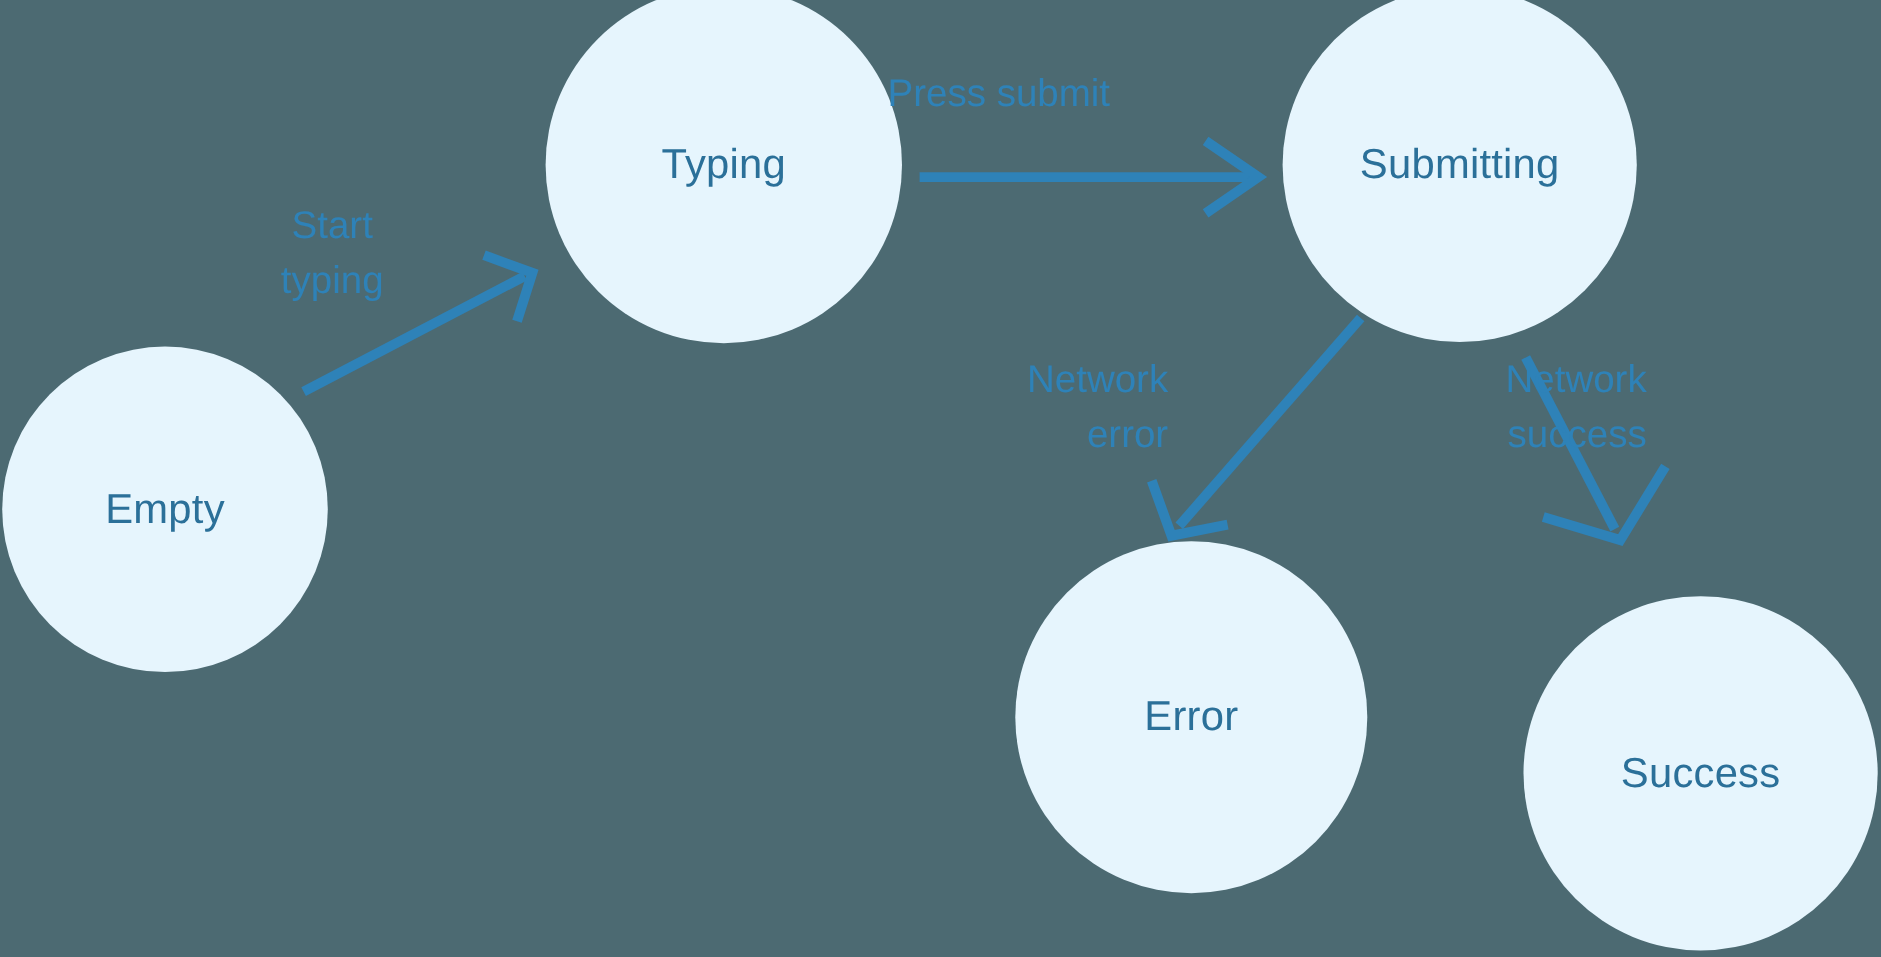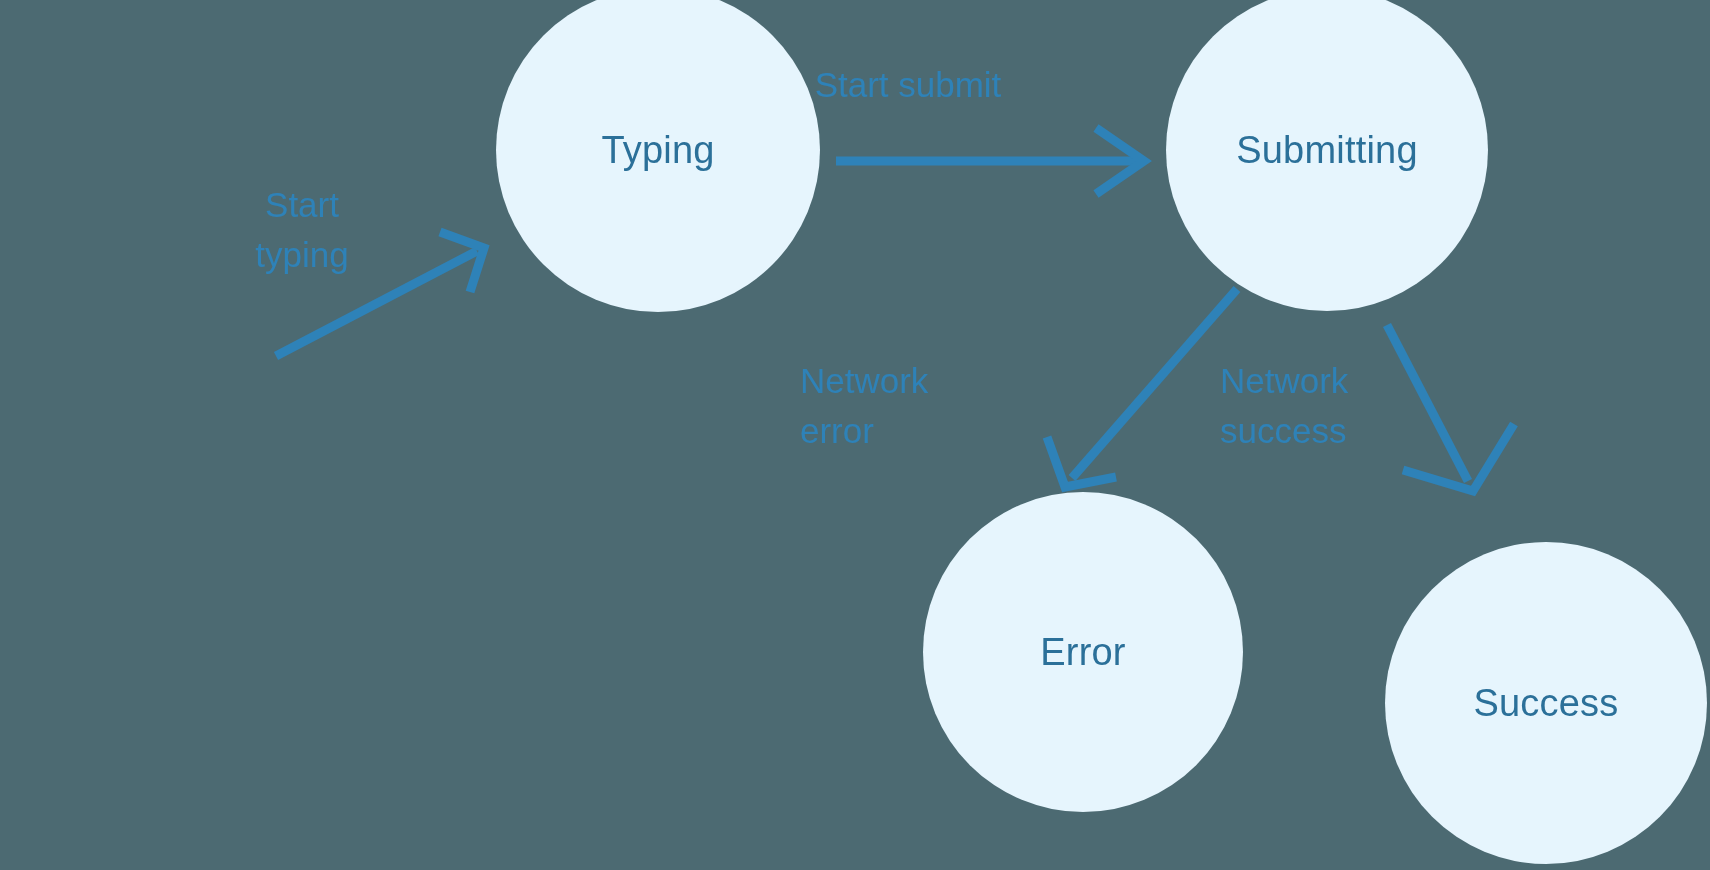--- a/index.html
+++ b/index.html
@@ -51,22 +51,21 @@
     color: #2e82b8;
     font-family: "Liberation Sans", sans-serif;
     font-size: 35px;
     font-weight: 400;
     line-height: 1.42;
     text-align: center;
     white-space: pre-line;
     pointer-events: none;
   }
   .edge-label.align-right {
-    text-align: left;
-    margin-top: 36px;
+    text-align: right;
   }
 </style>
 </head>
 <body>
 
 <div id="diagram-root">
 
   <svg id="diagram-svg" viewBox="0 0 1710 870">
 
     <g>
@@ -83,41 +82,44 @@
       <line x1="1237" y1="289" x2="1072" y2="478" stroke="#2e82b8" stroke-width="9" stroke-linecap="butt"></line>
       <polyline points="1047,437 1065,487 1116,477" fill="none" stroke="#2e82b8" stroke-width="9" stroke-linecap="butt" stroke-linejoin="miter"></polyline>
     </g>
 
     <g>
       <line x1="1387" y1="325" x2="1468" y2="481" stroke="#2e82b8" stroke-width="9" stroke-linecap="butt"></line>
       <polyline points="1514,424 1473,491 1403,470" fill="none" stroke="#2e82b8" stroke-width="9" stroke-linecap="butt" stroke-linejoin="miter"></polyline>
     </g>
   </svg>
 
+  <div class="state-node" style="left:2px; top:315px; width:296px; height:296px;">
+    <span class="state-label">Empty</span>
+  </div>
 
   <div class="state-node" style="left:496px; top:-12px; width:324px; height:324px;">
     <span class="state-label">Typing</span>
   </div>
 
   <div class="state-node" style="left:1166px; top:-11px; width:322px; height:322px;">
     <span class="state-label">Submitting</span>
   </div>
 
   <div class="state-node" style="left:923px; top:492px; width:320px; height:320px;">
     <span class="state-label">Error</span>
   </div>
 
   <div class="state-node" style="left:1385px; top:542px; width:322px; height:322px;">
     <span class="state-label">Success</span>
   </div>
 
   <div class="edge-label" style="left:232px; top:180px; width:140px;">Start
 typing</div>
 
-  <div class="edge-label" style="left:748px; top:60px; width:320px;">Start submit</div>
+  <div class="edge-label" style="left:748px; top:60px; width:320px;">Press submit</div>
 
   <div class="edge-label align-right" style="left:800px; top:320px; width:262px;">Network
 error</div>
 
   <div class="edge-label align-right" style="left:1220px; top:320px; width:277px;">Network
 success</div>
 
 </div>
 
 </body></html>

